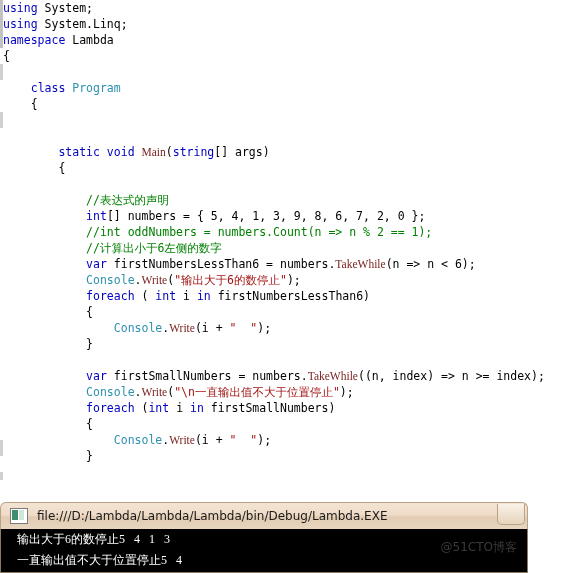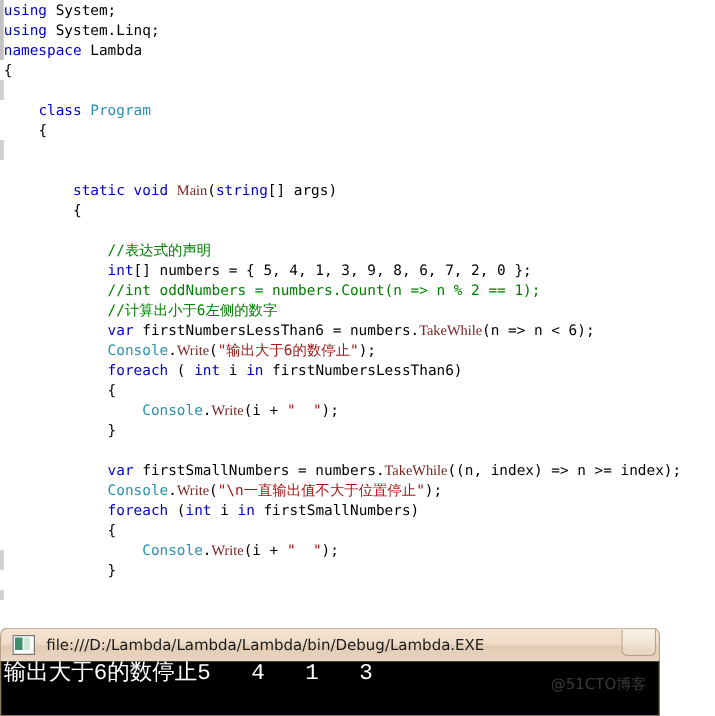--- a/index.html
+++ b/index.html
@@ -126,26 +126,26 @@
   #console-body {
     position: relative;
     height: 44px;
     background: #000000;
     border: 1px solid #8b7960;
     border-top: none;
     box-sizing: border-box;
     overflow: hidden;
   }
   .console-line {
-    font-family: Liberation Mono, monospace;
-    font-size: 18px;
+    font-family: Liberation Serif, serif;
+    font-size: 12px;
     line-height: 21px;
     color: #ffffff;
     white-space: pre;
-    padding-left: 2px;
+    padding-left: 16px;
     letter-spacing: 0px;
   }
   #watermark {
     position: absolute;
     right: 10px;
     top: 10px;
     font-family: "DejaVu Sans", sans-serif;
     font-size: 12px;
     color: #3a3a3a;
     white-space: nowrap;
@@ -173,16 +173,17 @@
   <div id="console-titlebar">
     <div id="console-icon"></div>
     <div id="console-title-text">file:///D:/Lambda/Lambda/Lambda/bin/Debug/Lambda.EXE</div>
     <div id="console-winbuttons">
       <div class="winbtn"></div>
     </div>
   </div>
 
   <div id="console-body">
     <div class="console-line">输出大于6的数停止5   4   1   3</div>
+    <div class="console-line">一直输出值不大于位置停止5   4</div>
     <div id="watermark">@51CTO博客</div>
   </div>
 
 </div>
 
 </body></html>

